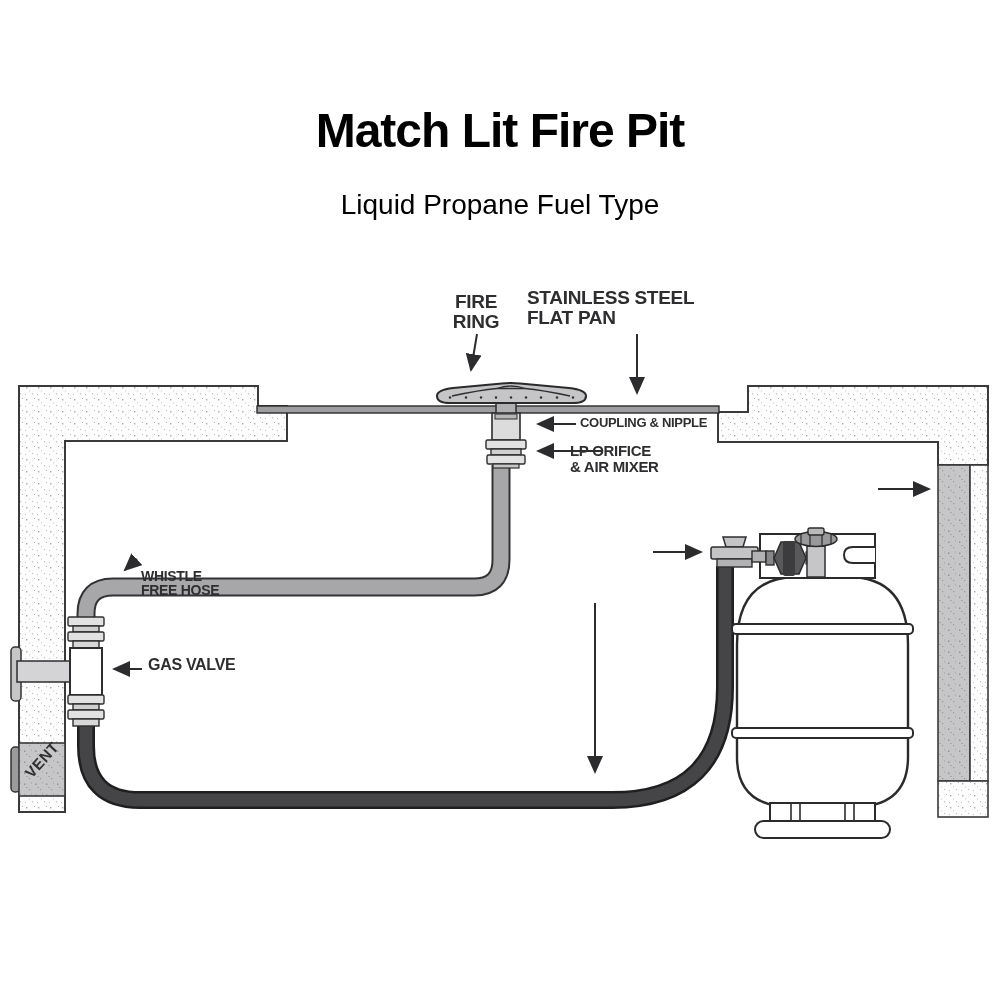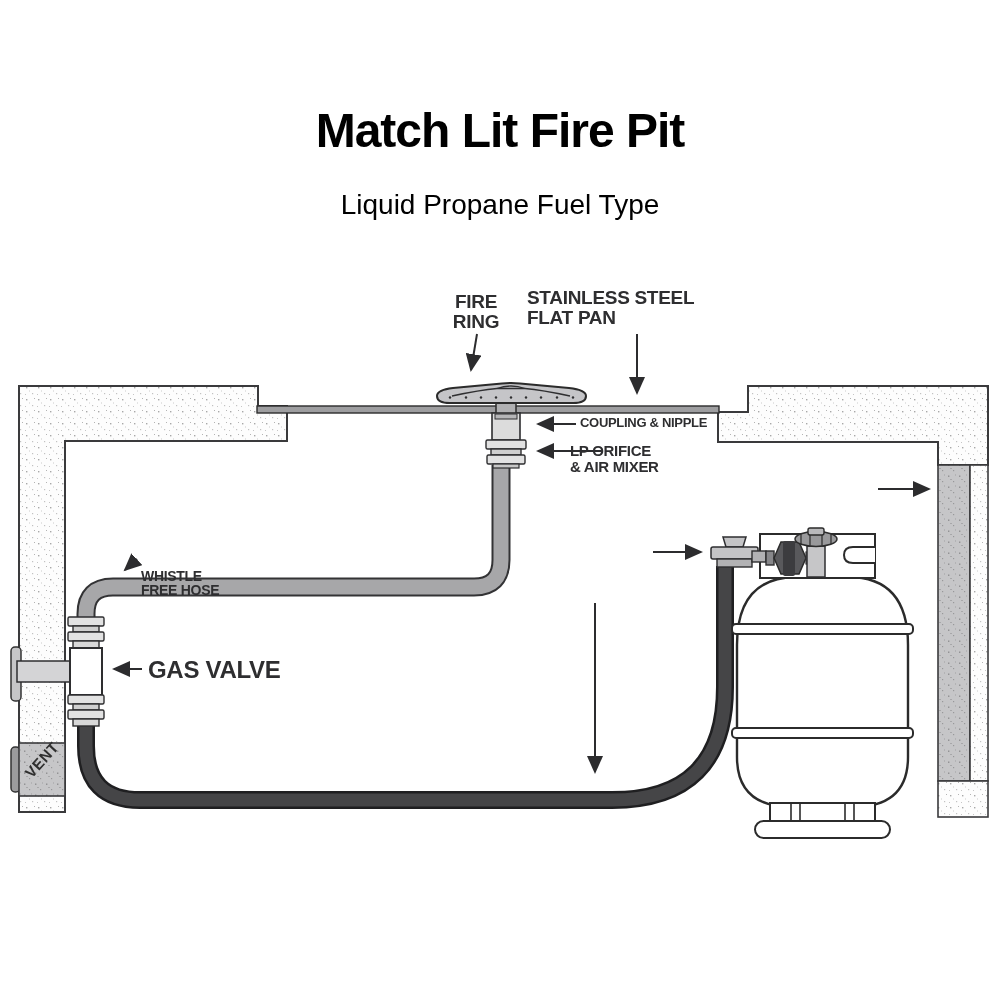--- a/index.html
+++ b/index.html
@@ -18,21 +18,21 @@
   .diagram-svg{position:absolute;left:0;top:0;}
   .lbl{
     position:absolute;font-weight:bold;color:#2e2e30;line-height:1.06;
     white-space:pre-line;letter-spacing:-0.3px;
   }
   .lbl-fire-ring{left:416px;top:292px;width:120px;text-align:center;font-size:19px;}
   .lbl-flat-pan{left:527px;top:288px;width:220px;text-align:left;font-size:19px;}
   .lbl-coupling{left:580px;top:416px;font-size:13px;}
   .lbl-orifice{left:570px;top:443px;width:150px;text-align:left;font-size:15px;}
   .lbl-whistle{left:141px;top:525px;font-size:14px;line-height:1.0;margin-top:44px;}
-  .lbl-gasvalve{left:148px;top:657px;font-size:24px;}
+  .lbl-gasvalve{left:148px;top:657px;font-size:16px;}
   .lbl-propane{left:518px;top:537px;width:132px;text-align:right;font-size:19px;}
   .lbl-vent{
     left:19px;top:752px;width:46px;text-align:center;font-size:15px;
     transform:rotate(-48deg);transform-origin:center;color:#2f2f2f;letter-spacing:0.5px;
   }
 </style>
 </head>
 <body>
 
 <div class="canvas">

